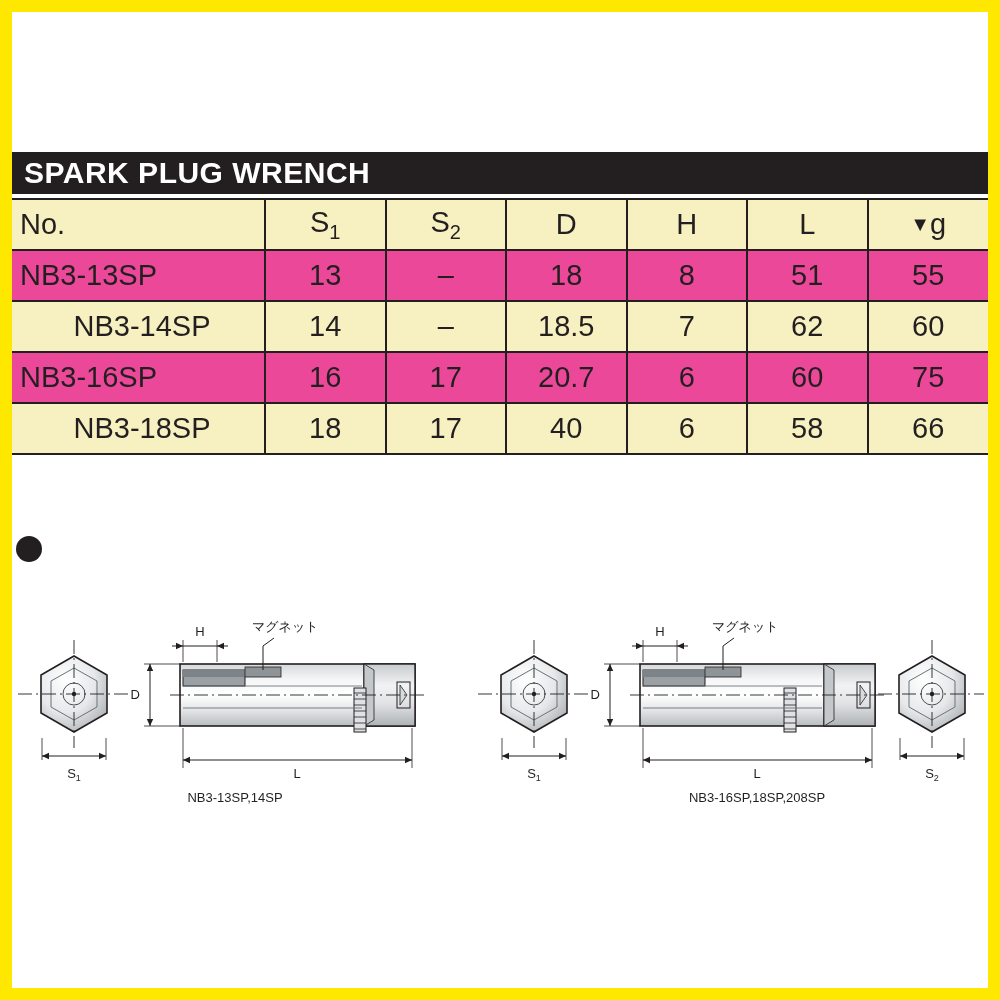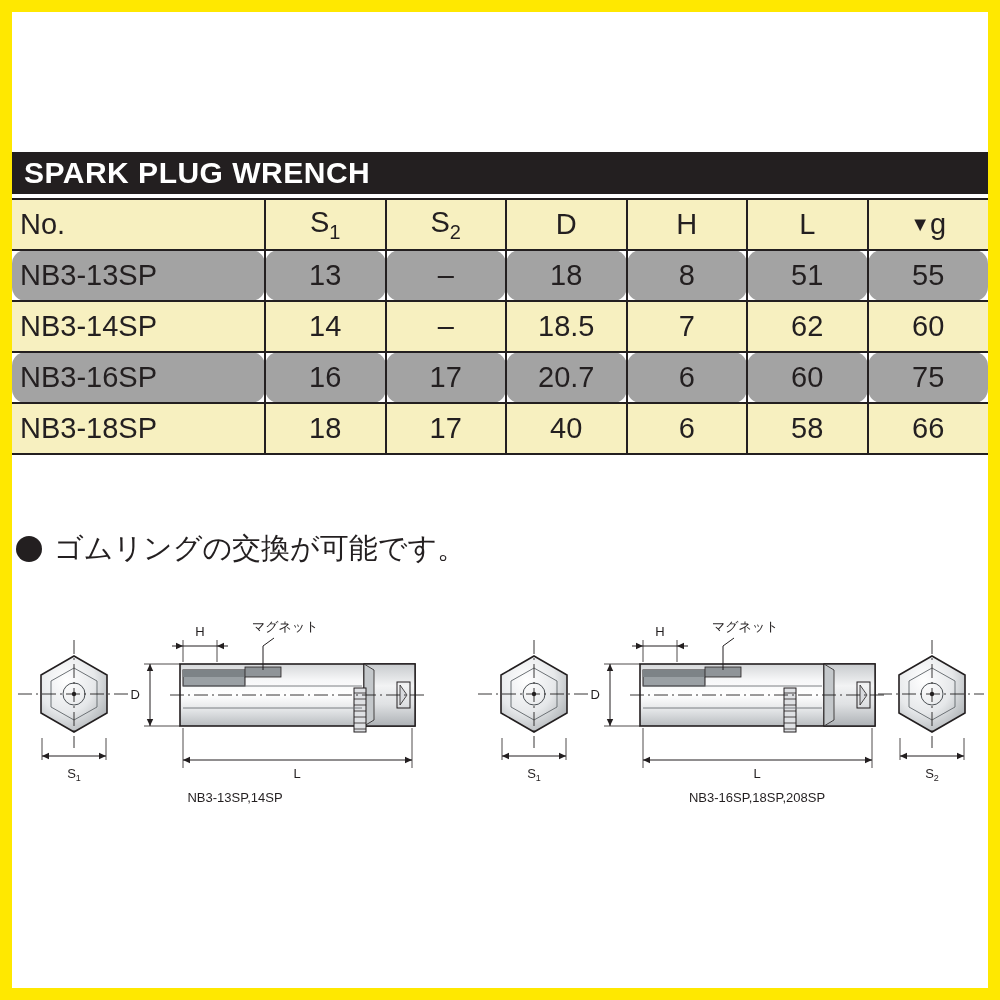--- a/index.html
+++ b/index.html
@@ -94,24 +94,24 @@
     font-weight: normal;
   }
   table.spec th.col-no, table.spec td.col-no {
     text-align: left;
     padding-left: 8px;
     width: 244px;
   }
   table.spec th.col-no { background: #f7f0c0; }
   table.spec tr.row-alt td {
     background: #f7f0c0;
+    text-align: center;
   }
   table.spec tr.row-plain td {
-    background: #a3a3a3;
-    border-radius: 14px;
+    background: #ec4899;
   }
   table.spec td.col-no, table.spec th.col-no {
     border-left: none;
   }
   table.spec td:last-child, table.spec th:last-child {
     border-right: none;
   }
   .sub {
     font-size: 20px;
     vertical-align: sub;
@@ -227,21 +227,20 @@
           <td>40</td>
           <td>6</td>
           <td>58</td>
           <td>66</td>
         </tr>
       </tbody>
     </table>
 
     <div class="note">
       <span class="bullet"></span>
-      <span class="note-text">ゴムリングの交換が可能です。</span>
     </div>
 
     <div class="diagram">
       <svg width="976" height="300" viewBox="0 0 976 300" xmlns="http://www.w3.org/2000/svg">
         <defs>
           <linearGradient id="metal" x1="0" y1="0" x2="0" y2="1">
             <stop offset="0%" stop-color="#d6d8da"></stop>
             <stop offset="25%" stop-color="#f5f6f7"></stop>
             <stop offset="50%" stop-color="#ffffff"></stop>
             <stop offset="75%" stop-color="#e2e4e6"></stop>

